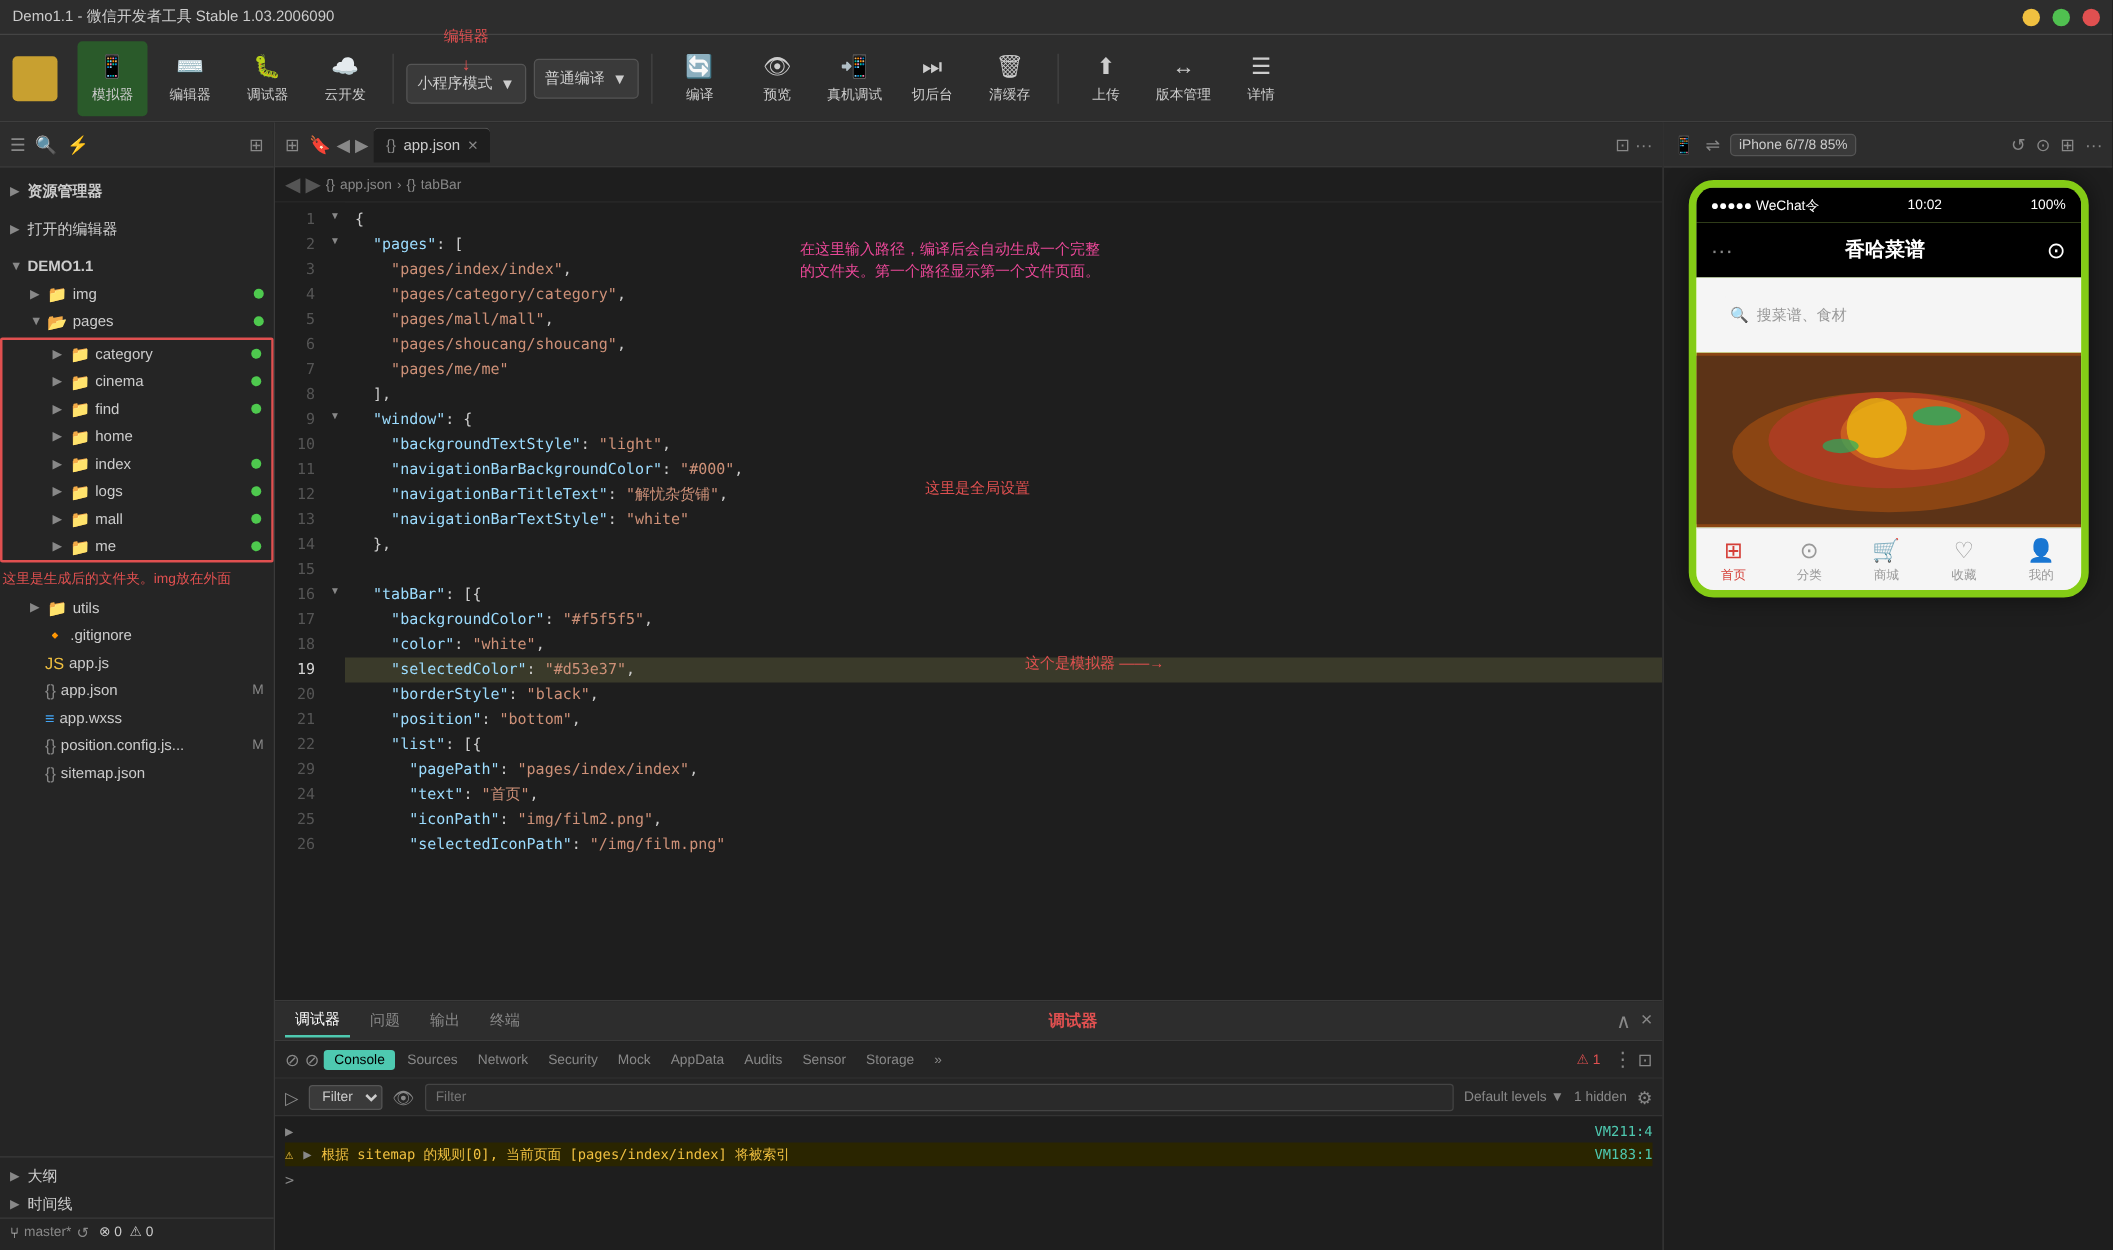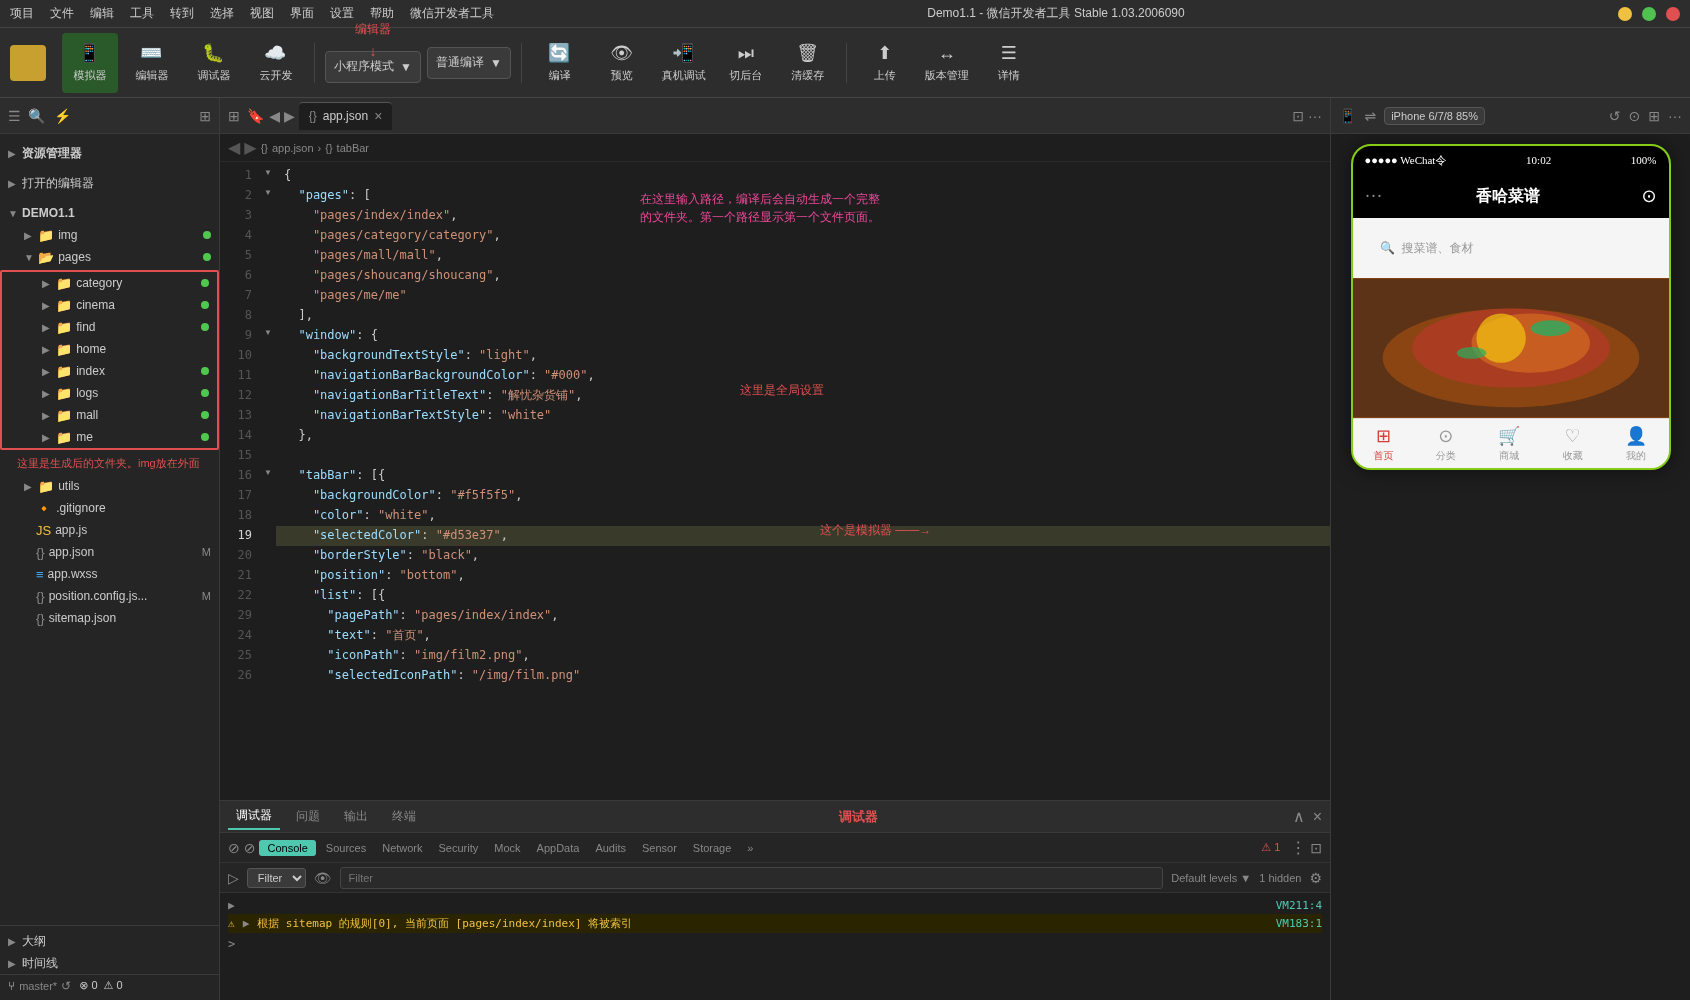--- a/index.html
+++ b/index.html
@@ -35,21 +35,21 @@
     .sidebar-icon { font-size: 14px; color: #888; cursor: pointer; }
     .sidebar-tree { flex: 1; overflow-y: auto; padding: 4px 0; }
     .tree-section { padding: 4px 0; }
     .tree-item { display: flex; align-items: center; padding: 2px 8px; cursor: pointer; height: 22px; }
     .tree-item .arrow { font-size: 10px; color: #888; margin-right: 4px; width: 10px; }
     .tree-item .file-icon { margin-right: 4px; font-size: 13px; }
     .tree-item .file-name { font-size: 12px; color: #ccc; flex: 1; }
     .tree-item .dot { width: 8px; height: 8px; border-radius: 50%; background: #4ec94e; margin-left: 4px; }
     .tree-item .dot-m { font-size: 11px; color: #888; margin-left: 4px; }
     .red-outline { border: 2px solid #e05050; margin: 2px 0; border-radius: 2px; }
-    .red-annotation { color: #e05050; font-size: 11px; padding: 4px 17px; line-height: 1.4; }
+    .red-annotation { color: #e05050; font-size: 11px; padding: 4px 2px; line-height: 1.4; }
 
     
     .editor-area { flex: 1; display: flex; flex-direction: column; background: #1e1e1e; min-width: 0; }
     .editor-tabs { height: 36px; background: #2d2d2d; display: flex; align-items: center; border-bottom: 1px solid #3a3a3a; padding: 0 8px; gap: 4px; }
     .editor-tab { display: flex; align-items: center; height: 28px; padding: 0 10px; background: #1e1e1e; border-radius: 4px 4px 0 0; font-size: 12px; color: #ccc; cursor: pointer; gap: 6px; }
     .editor-tab.active { background: #1e1e1e; border-top: 1px solid #555; }
     .editor-tab .tab-close { font-size: 14px; color: #888; }
     .breadcrumb-bar { height: 28px; background: #1e1e1e; display: flex; align-items: center; padding: 0 8px; gap: 4px; font-size: 11px; color: #888; border-bottom: 1px solid #2a2a2a; }
     .bc-arrow { font-size: 16px; color: #555; cursor: pointer; }
     .line-numbers { width: 40px; background: #1e1e1e; padding: 4px 0; text-align: right; color: #555; font-size: 12px; font-family: monospace; line-height: 1.6; padding-right: 8px; flex-shrink: 0; user-select: none; }
@@ -62,21 +62,21 @@
     .key { color: #9cdcfe; }
     .punct { color: #ccc; }
 
     
     .simulator { width: 360px; background: #1e1e1e; border-left: 1px solid #3a3a3a; display: flex; flex-direction: column; flex-shrink: 0; }
     .simulator-toolbar { height: 36px; background: #2d2d2d; display: flex; align-items: center; padding: 0 8px; gap: 8px; border-bottom: 1px solid #3a3a3a; }
     .sim-device-select { background: #3a3a3a; border: 1px solid #555; border-radius: 4px; padding: 2px 6px; font-size: 11px; color: #ccc; cursor: pointer; }
     .sim-icons { display: flex; gap: 8px; margin-left: auto; }
     .sim-icon { font-size: 14px; color: #888; cursor: pointer; }
     .phone-frame { flex: 1; display: flex; justify-content: center; align-items: flex-start; padding: 10px; overflow: hidden; }
-    .phone { width: 320px; background: #bef264; border-radius: 20px; overflow: hidden; box-shadow: 0 0 20px rgba(0,0,0,0.5); border: 2px solid #84cc16; font-family: Liberation Serif, serif; }
+    .phone { width: 320px; background: #bef264; border-radius: 20px; overflow: hidden; box-shadow: 0 0 20px rgba(0,0,0,0.5); border: 6px solid #84cc16; }
     .phone-status { height: 28px; background: #000; display: flex; align-items: center; justify-content: space-between; padding: 0 12px; color: #fff; font-size: 11px; }
     .phone-nav { height: 44px; background: #000; display: flex; align-items: center; padding: 0 12px; color: #fff; }
     .phone-nav-title { flex: 1; text-align: center; font-size: 16px; font-weight: bold; }
     .phone-search { height: 36px; background: #f5f5f5; display: flex; align-items: center; padding: 0 12px; margin: 6px 8px; border-radius: 18px; color: #999; font-size: 12px; }
     .phone-food-img { width: 100%; height: 140px; background: linear-gradient(135deg, #c0392b 0%, #e67e22 50%, #f39c12 100%); position: relative; overflow: hidden; }
     .food-img-content { width: 100%; height: 100%; background: #8b4513; display: flex; align-items: center; justify-content: center; }
     .phone-chat-area { padding: 8px 12px; background: #efefef; min-height: 160px; }
     .chat-time { text-align: center; font-size: 11px; color: #999; margin-bottom: 8px; }
     .chat-msg { font-size: 13px; color: #333; margin-bottom: 4px; }
     .chat-msg.bold { font-weight: bold; text-align: center; font-size: 14px; }
@@ -115,33 +115,20 @@
 
     
     ::-webkit-scrollbar { width: 6px; height: 6px; }
     ::-webkit-scrollbar-track { background: #1e1e1e; }
     ::-webkit-scrollbar-thumb { background: #444; border-radius: 3px; }
   </style>
 </head>
 <body>
 
 <div class="title-bar">
-  <div class="title-bar-left">
-    <span>项目</span>
-    <span>文件</span>
-    <span>编辑</span>
-    <span>工具</span>
-    <span>转到</span>
-    <span>选择</span>
-    <span>视图</span>
-    <span>界面</span>
-    <span>设置</span>
-    <span>帮助</span>
-    <span>微信开发者工具</span>
-  </div>
   <div class="title-bar-center">Demo1.1 - 微信开发者工具 Stable 1.03.2006090</div>
   <div class="title-bar-right">
     <span class="title-btn tb-min"></span>
     <span class="title-btn tb-max"></span>
     <span class="title-btn tb-close"></span>
   </div>
 </div>
 
 <div class="toolbar">
   <div class="toolbar-logo"></div>

